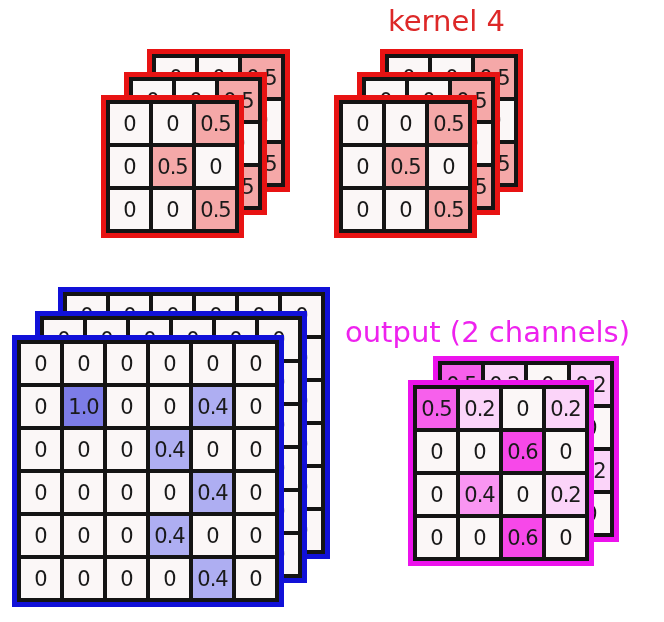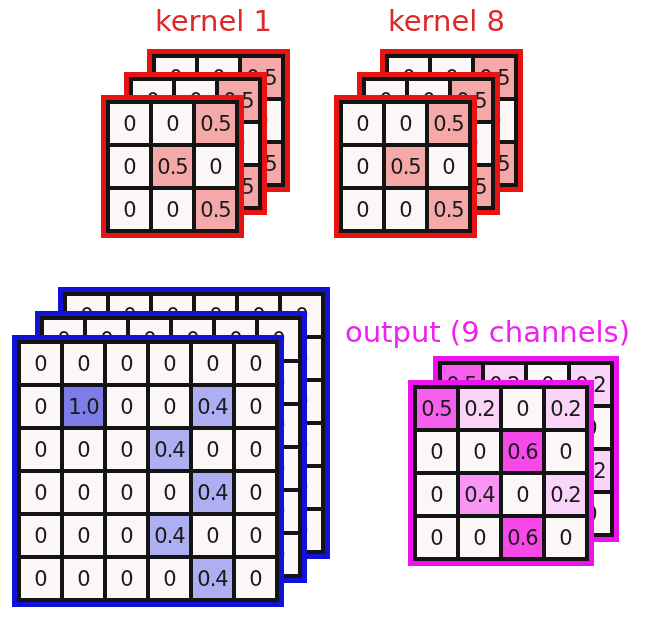--- a/index.html
+++ b/index.html
@@ -44,23 +44,22 @@
     font-size: 21px;
     letter-spacing: -1px;
     color: #1a1a1a;
     overflow: hidden;
   }
 </style>
 </head>
 <body>
 
 <div class="canvas">
-  <div class="title t-k1" style="color: rgb(221, 40, 40);">kernel 1</div>
-  <div class="title t-k2" style="color: rgb(221, 40, 40);">kernel 8</div>
-  <div class="title t-out" style="color: rgb(238, 34, 238);">output (9 channels)</div>
+  <div class="title t-k2" style="color: rgb(221, 40, 40);">kernel 4</div>
+  <div class="title t-out" style="color: rgb(238, 34, 238);">output (2 channels)</div>
 <div class="layer" style="left: 147px; top: 49px; border-color: rgb(232, 19, 19); background: rgb(20, 20, 20); grid-template-columns: repeat(3, 39px); grid-template-rows: repeat(3, 39px);">
       <div class="cell" style="background: rgb(251, 247, 247);">0</div>
       <div class="cell" style="background: rgb(251, 247, 247);">0</div>
       <div class="cell" style="background: rgb(245, 168, 168);">0.5</div>
       <div class="cell" style="background: rgb(251, 247, 247);">0</div>
       <div class="cell" style="background: rgb(245, 168, 168);">0.5</div>
       <div class="cell" style="background: rgb(251, 247, 247);">0</div>
       <div class="cell" style="background: rgb(251, 247, 247);">0</div>
       <div class="cell" style="background: rgb(251, 247, 247);">0</div>
       <div class="cell" style="background: rgb(245, 168, 168);">0.5</div>

